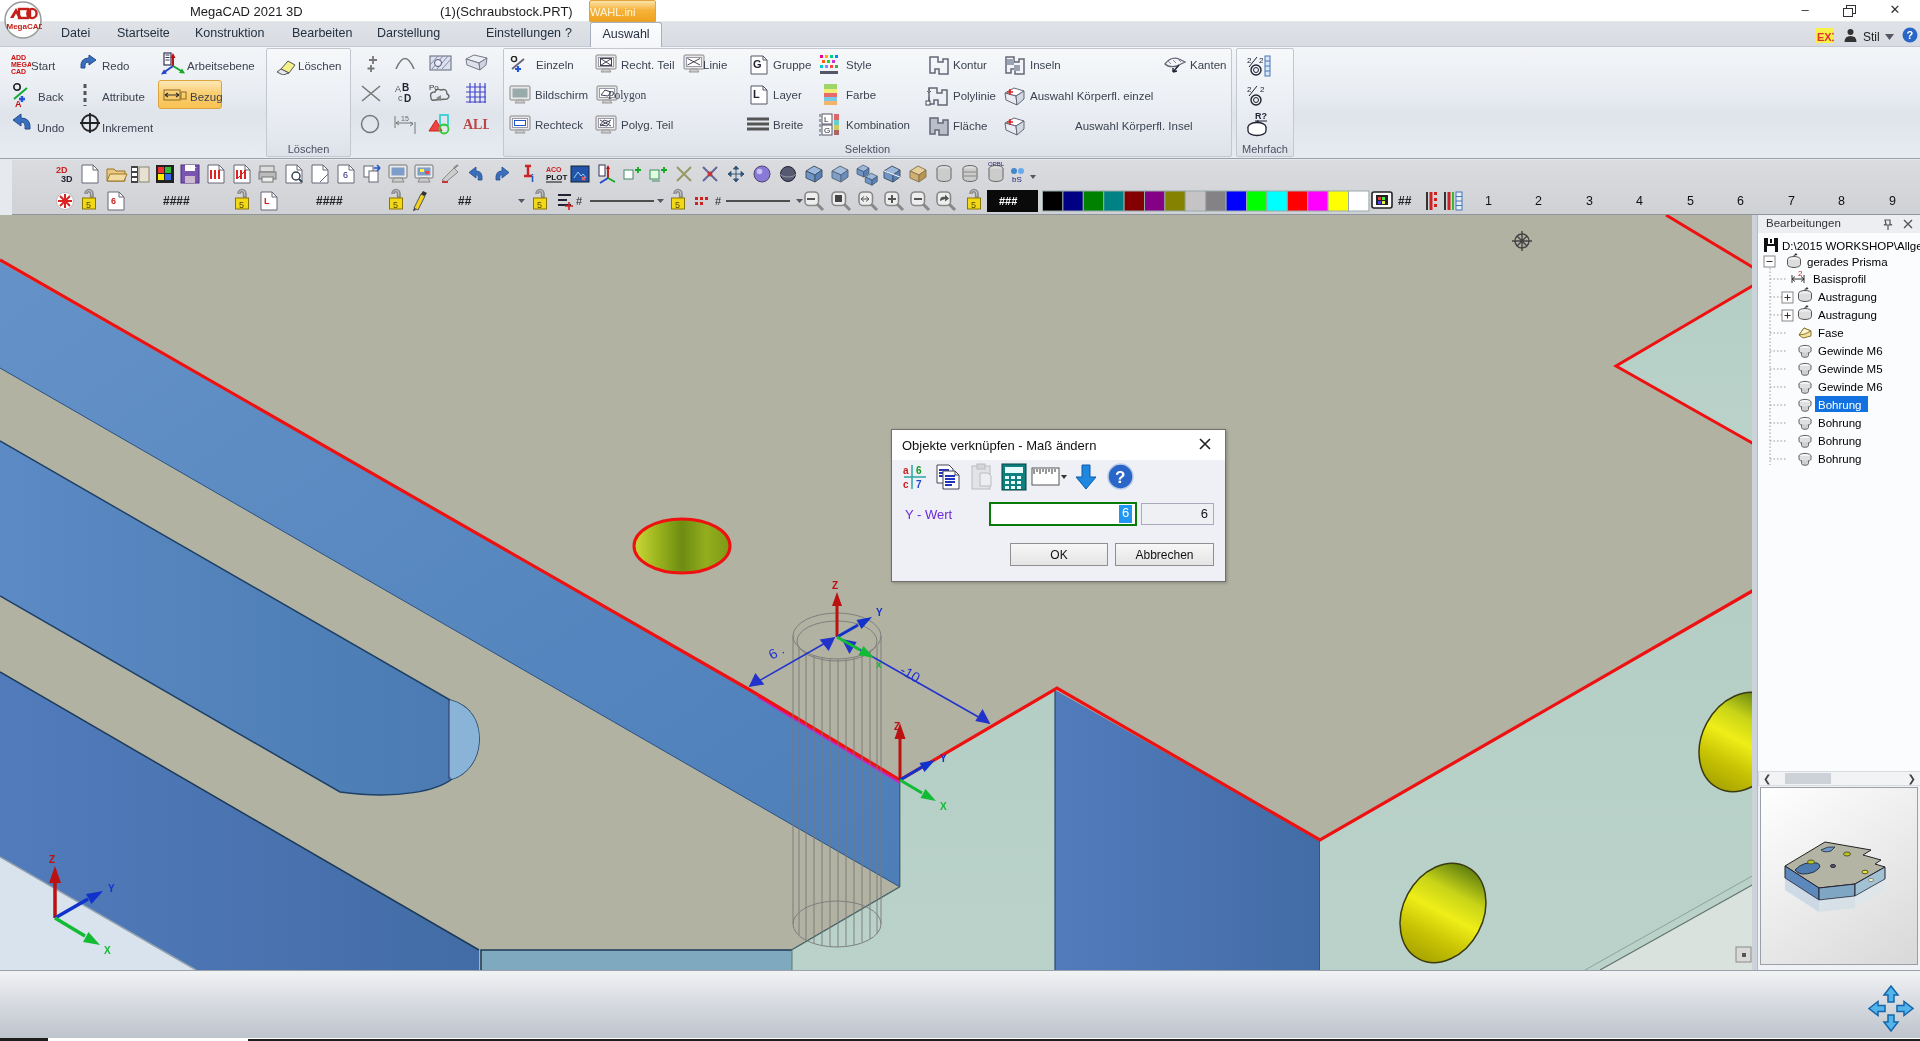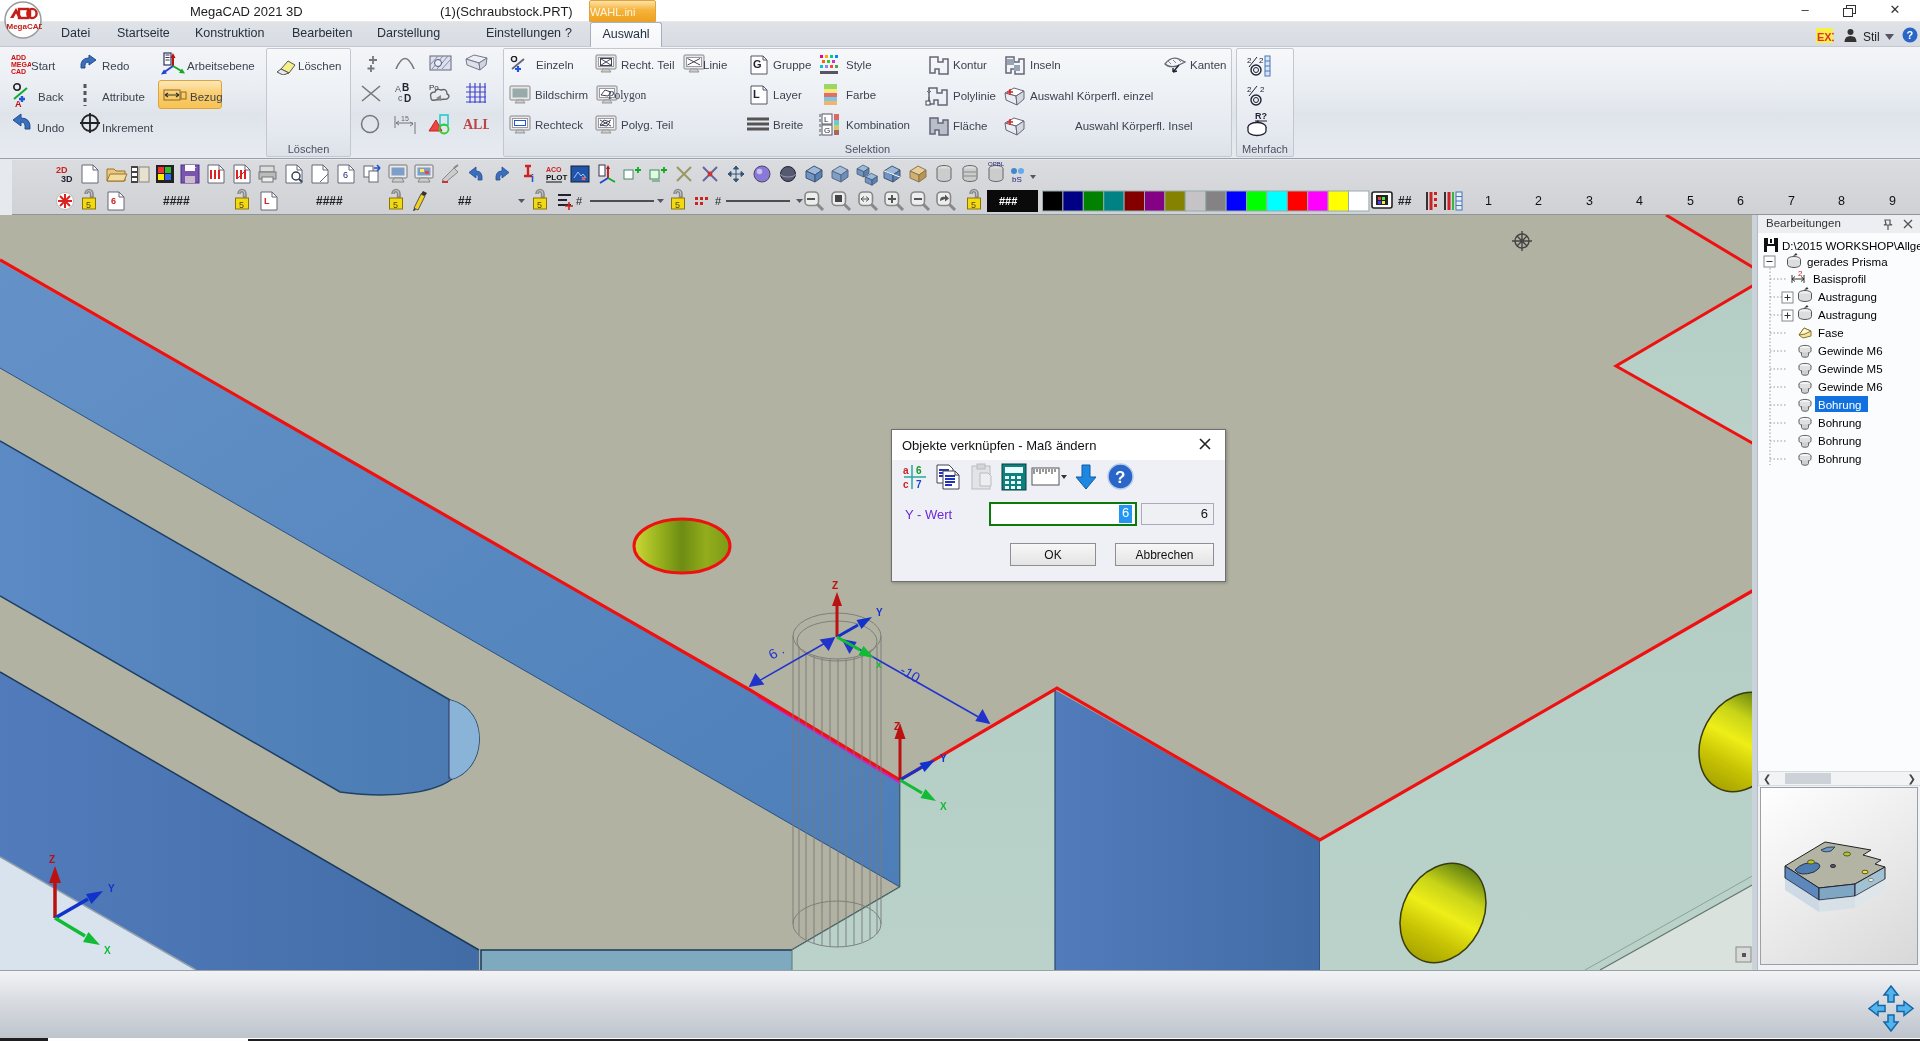--- a/index.html
+++ b/index.html
@@ -1029,21 +1029,21 @@
     <svg class="abs" style="left:215px;top:33px;" width="27" height="27" viewBox="0 0 27 27">
         <circle cx="13.5" cy="13.5" r="12.5" fill="#2a65c8"></circle>
         <circle cx="13.5" cy="13.5" r="12.5" fill="none" stroke="#b8cce8" stroke-width="1.5"></circle>
         <text x="8" y="20" font-size="17" font-weight="bold" fill="#fff">?</text>
       </svg>
 
     <span class="abs" style="left:13px;top:77px;font-size:13px;color:#6d28d9;">Y - Wert</span>
     <div class="abs" style="left:97px;top:72px;width:148px;height:24px;background:#fff;border:2px solid #0a7a0a;"></div>
     <div class="abs" style="left:227px;top:75px;width:13px;height:18px;background:#2196f3;color:#fff;font-size:13px;text-align:center;">6</div>
     <div class="abs" style="left:249px;top:73px;width:73px;height:22px;background:#eef0f4;border:1px solid #aab;font-size:13px;color:#111;text-align:right;padding:2px 5px 0 0;">6</div>
-    <div class="dlgbtn" style="left:118px;width:86px;">OK</div>
+    <div class="dlgbtn" style="left:118px;width:98px;">OK</div>
     <div class="dlgbtn" style="left:223px;width:99px;">Abbrechen</div>
   </div>
 
   <div class="abs" style="left:0;top:1038px;width:1920px;height:3px;background:#fdfdfd;z-index:40;"></div>
   <div class="abs" style="left:0;top:1038px;width:48px;height:3px;background:#1e1e1e;z-index:41;"></div>
   <div class="abs" style="left:248px;top:1039px;width:1672px;height:2px;background:#1e1e1e;z-index:41;"></div>
   <div id="statusbar">
     <svg class="abs" style="left:1868px;top:14px;" width="46" height="47" viewBox="0 0 46 47">
       <g fill="#53b4ec" stroke="#1565a8" stroke-width="1.5">
         <path d="M23 1 L30 10 H26 V17 H20 V10 H16 Z"></path>

